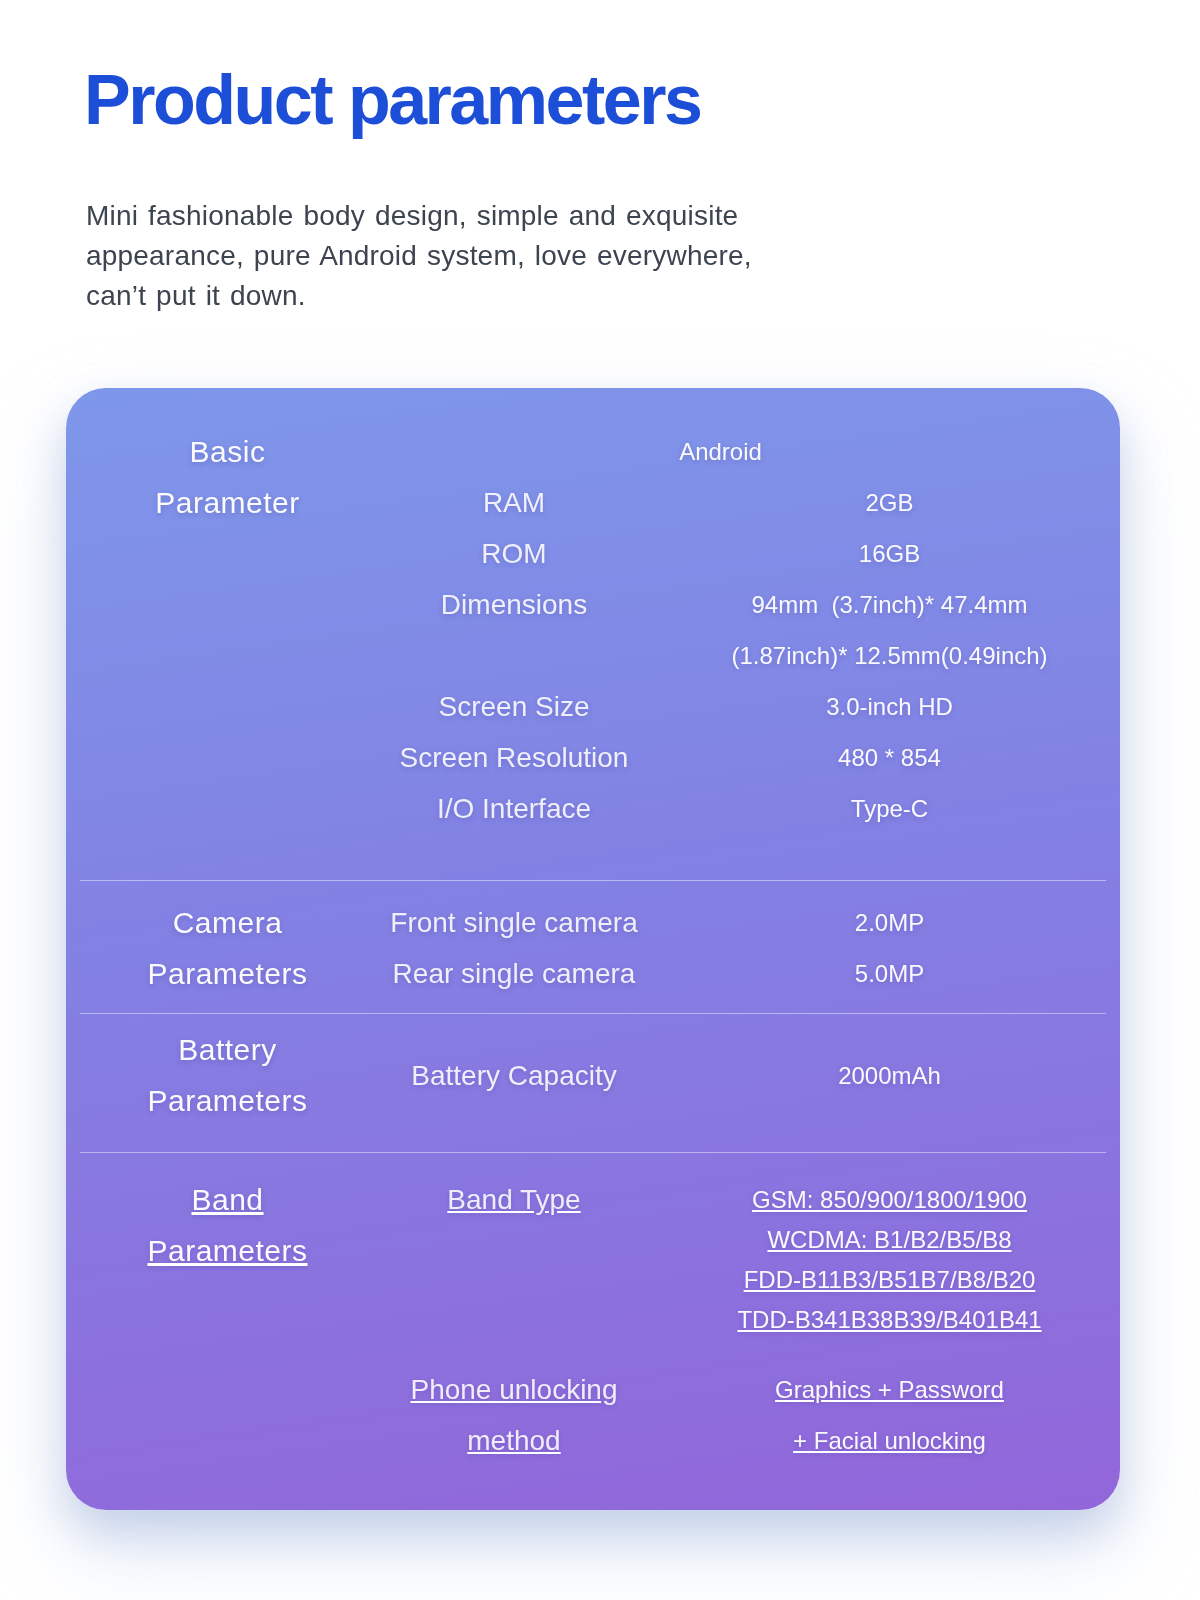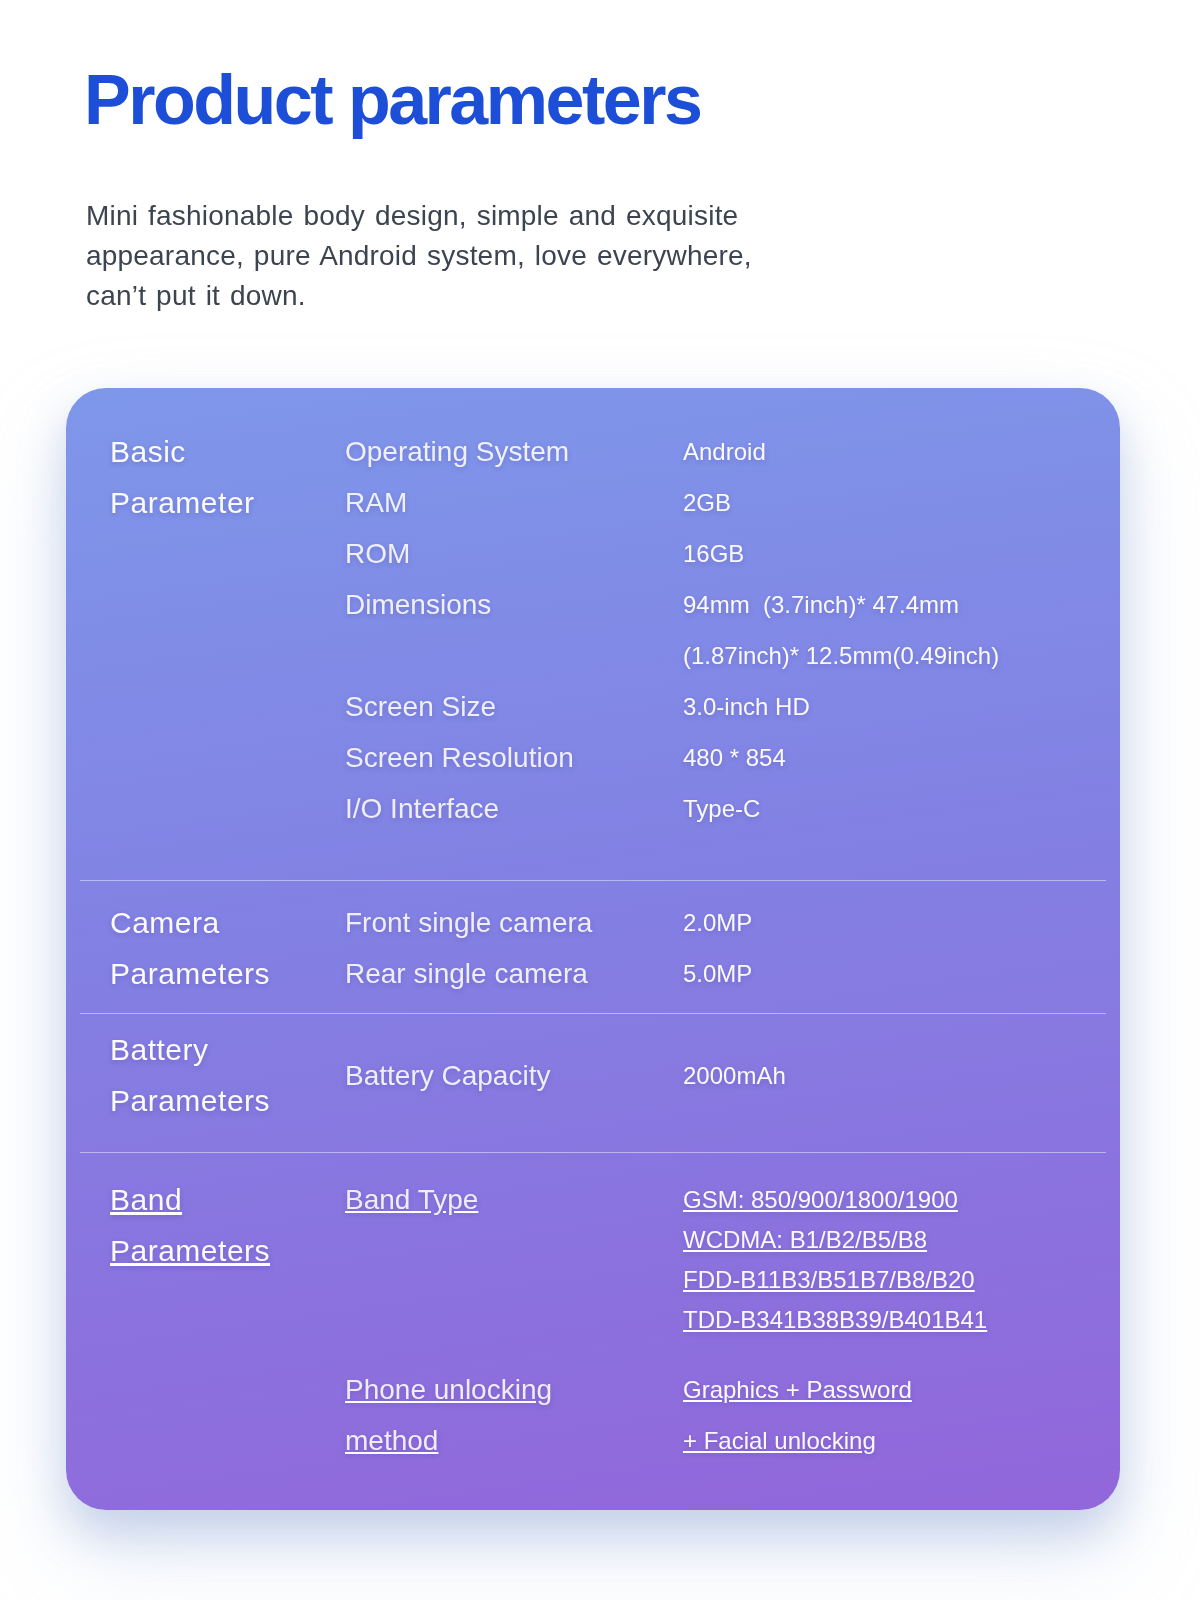--- a/index.html
+++ b/index.html
@@ -43,20 +43,21 @@
     padding: 0 14px;
     background: linear-gradient(172deg, #7e97ea 0%, #8380e3 46%, #9266da 100%);
     box-shadow: 0 22px 45px rgba(148, 168, 212, 0.45),
                 0 45px 90px rgba(190, 205, 235, 0.35);
     color: #ffffff;
   }
   .spec-section {
     display: flex;
     padding-left: 30px;
     padding-right: 10px;
+    text-align: center;
   }
   .spec-section + .spec-section {
     border-top: 1px solid rgba(238, 242, 255, 0.5);
   }
   .s-basic   { padding-top: 38px; padding-bottom: 46px; }
   .s-camera  { padding-top: 16px; padding-bottom: 14px; }
   .s-battery { padding-top: 10px; padding-bottom: 26px; }
   .s-band    { padding-top: 21px; padding-bottom: 44px; text-decoration: underline; }
 
   .sec-title {
@@ -108,21 +109,20 @@
 appearance, pure Android system, love everywhere,
 can’t put it down.</p>
 
 <div class="spec-card">
 
   <section class="spec-section s-basic">
     <div class="sec-title">Basic
 Parameter</div>
     <div class="rows">
       <div class="row">
-        <div class="spec-label">Operating System</div>
         <div class="spec-value">Android</div>
       </div>
       <div class="row">
         <div class="spec-label">RAM</div>
         <div class="spec-value">2GB</div>
       </div>
       <div class="row">
         <div class="spec-label">ROM</div>
         <div class="spec-value">16GB</div>
       </div>

